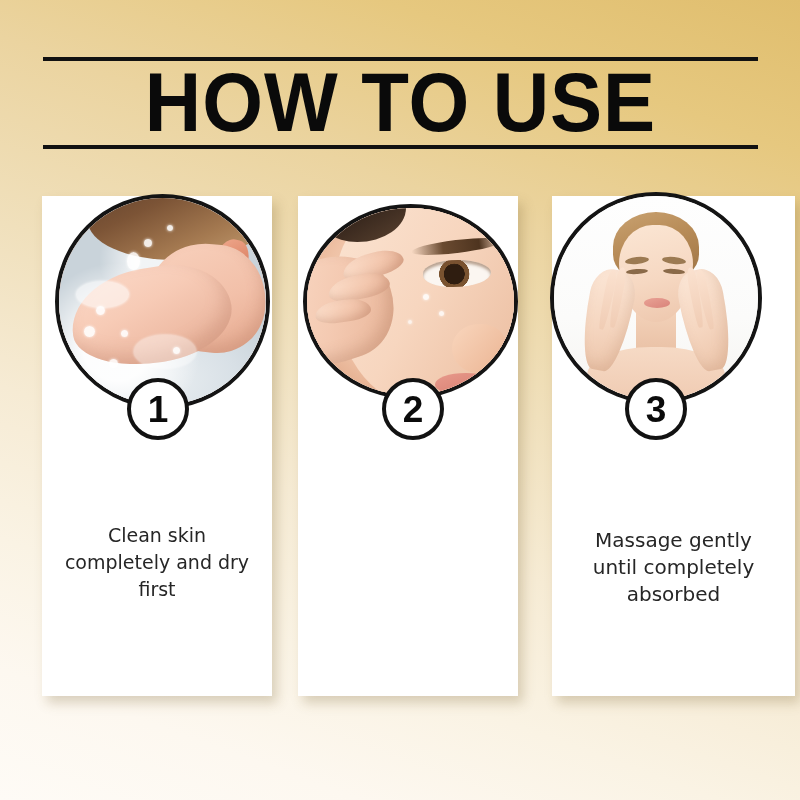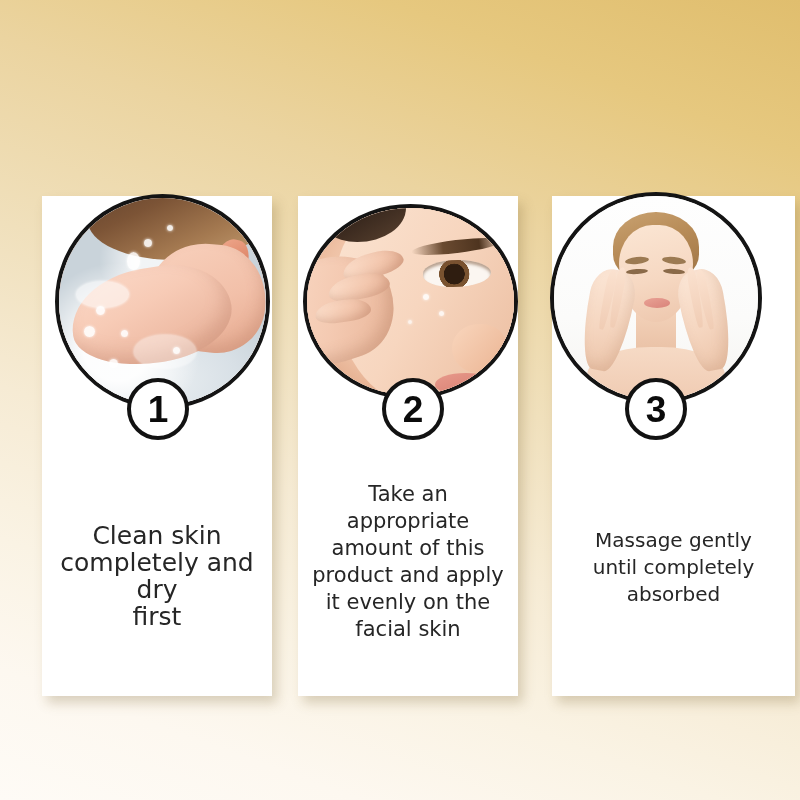--- a/index.html
+++ b/index.html
@@ -322,21 +322,21 @@
     text-align: center;
     font-family: "DejaVu Sans", sans-serif;
     font-weight: 400;
     color: #262626;
     white-space: pre-line;
   }
   .caption-1 {
     left: 48px;
     top: 332px;
     width: 218px;
-    font-size: 25px;
+    font-size: 19px;
     line-height: 27px;
   }
   .caption-2 {
     left: 304px;
     top: 291px;
     width: 208px;
     font-size: 21px;
     line-height: 27px;
   }
   .caption-3 {
@@ -345,20 +345,25 @@
     width: 231px;
     font-size: 20px;
     line-height: 27px;
   }
 </style>
 </head>
 <body>
 
 <div id="poster">
 
+  <div class="header">
+    <div class="rule rule-top"></div>
+    <div class="title">HOW TO USE</div>
+    <div class="rule rule-bottom"></div>
+  </div>
 
   <div class="cards">
 
     <div class="card card-1"></div>
 
     <div class="photo-wrap photo-1">
       <div class="photo-inner scene1">
         <div class="s1-hair"></div>
         <div class="s1-ear"></div>
         <div class="s1-hand-b"></div>
@@ -397,26 +402,20 @@
         <div class="s2-finger" style="left:10%;top:36%;width:30%;height:13%;transform:rotate(-12deg);"></div>
         <div class="s2-finger" style="left:4%;top:49%;width:27%;height:12%;transform:rotate(-8deg);"></div>
         <div class="drop" style="left:56%;top:46%;width:6px;height:6px;background:rgba(255,255,255,0.85);"></div>
         <div class="drop" style="left:64%;top:55%;width:5px;height:5px;background:rgba(255,255,255,0.8);"></div>
         <div class="drop" style="left:49%;top:60%;width:4px;height:4px;background:rgba(255,255,255,0.7);"></div>
       </div>
     </div>
 
     <div class="badge badge-2">2</div>
 
-    <div class="caption caption-2">Take an
-appropriate
-amount of this
-product and apply
-it evenly on the
-facial skin</div>
 
     <div class="card card-3"></div>
 
     <div class="photo-wrap photo-3">
       <div class="photo-inner scene3">
         <div class="s3-hair"></div>
         <div class="s3-neck"></div>
         <div class="s3-shoulder"></div>
         <div class="s3-face"></div>
         <div class="s3-brow s3-brow-l"></div>

